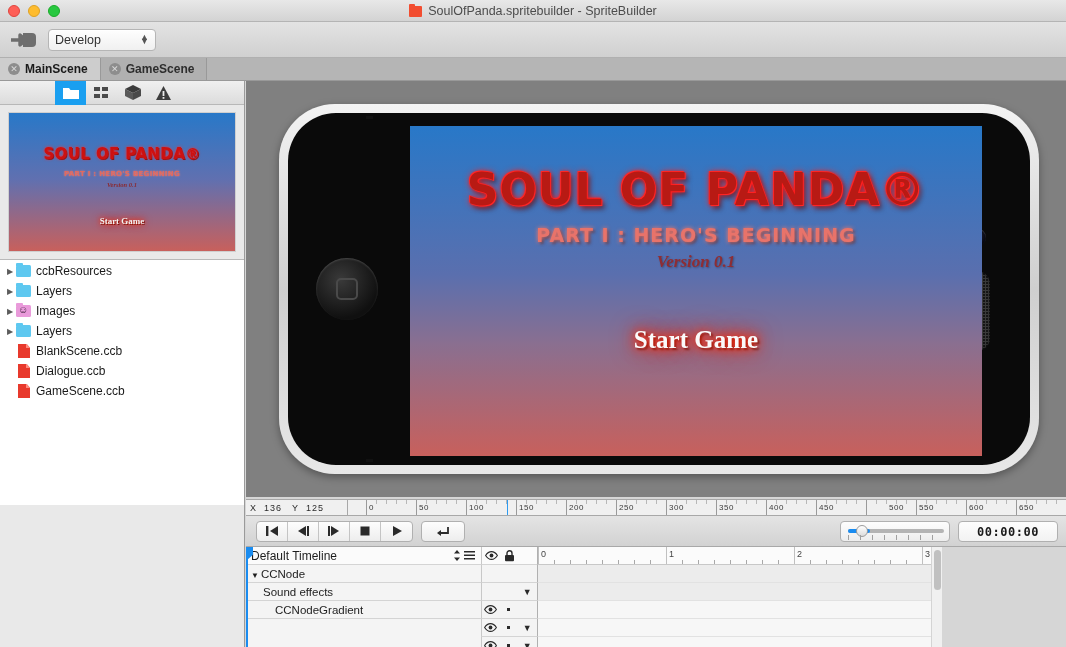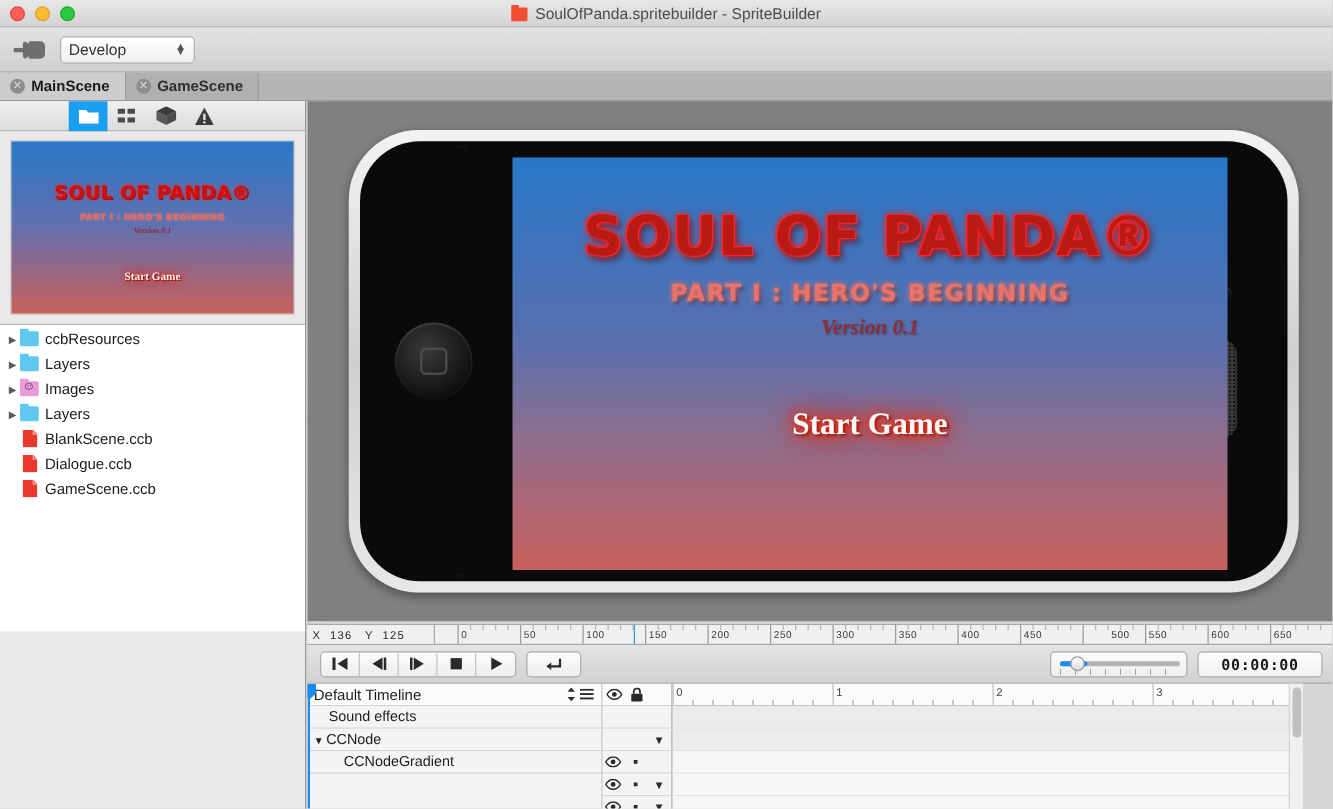--- a/index.html
+++ b/index.html
@@ -322,21 +322,21 @@
     position: absolute; right: 8px; top: 5px; width: 100px; height: 21px;
     background: linear-gradient(to bottom, #fdfdfd 0%, #f2f2f2 100%);
     border: 1px solid #b0b0b0; border-radius: 4px;
     display: flex; align-items: center; justify-content: center;
     font-family: "DejaVu Sans Mono", monospace; font-size: 12px;
     font-weight: bold; color: #1a1a1a; letter-spacing: .5px;
   }
 
   
   .timeline {
-    position: absolute; top: 547px; left: 246px; width: 796px; height: 100px;
+    position: absolute; top: 547px; left: 246px; width: 696px; height: 100px;
     background: #f4f4f4; overflow: hidden;
   }
   .tl-left { position: absolute; left: 0; top: 0; width: 235px; }
   .tl-row {
     height: 18px; display: flex; align-items: center;
     font-size: 11.5px; color: #1d1d1d;
     border-bottom: 1px solid #d4d4d4;
     background: #f4f4f4;
   }
   .tl-row.header { background: #fbfbfb; font-size: 12px; }
@@ -731,24 +731,24 @@
               <path d="M4 11 L7 7.6 H1 z" fill="#2a2a2a"></path>
             </svg>
             <svg width="11" height="9" viewBox="0 0 11 9">
               <rect y="0" width="11" height="1.5" fill="#2a2a2a"></rect>
               <rect y="3.5" width="11" height="1.5" fill="#2a2a2a"></rect>
               <rect y="7" width="11" height="1.5" fill="#2a2a2a"></rect>
             </svg>
           </span>
         </div>
         <div class="tl-row">
+          <span class="name" style="padding-left:5px"><span style="font-size:8px;margin-right:2px">▼</span>CCNode</span>
+        </div>
+        <div class="tl-row">
           <span class="name" style="padding-left:17px">Sound effects</span>
-        </div>
-        <div class="tl-row">
-          <span class="name" style="padding-left:5px"><span style="font-size:8px;margin-right:2px">▼</span>CCNode</span>
         </div>
         <div class="tl-row">
           <span class="name" style="padding-left:29px">CCNodeGradient</span>
         </div>
       </div>
     <div class="tl-ctrl" id="tl-ctrl">
         <div class="tl-ctrlrow header">
           <span class="cc-cell">
             <svg width="13" height="9" viewBox="0 0 13 9">
               <path d="M6.5 0.6 C10 0.6 12.4 4.5 12.4 4.5 C12.4 4.5 10 8.4 6.5 8.4 C3 8.4 0.6 4.5 0.6 4.5 C0.6 4.5 3 0.6 6.5 0.6 z" fill="none" stroke="#2a2a2a" stroke-width="1.1"></path>

